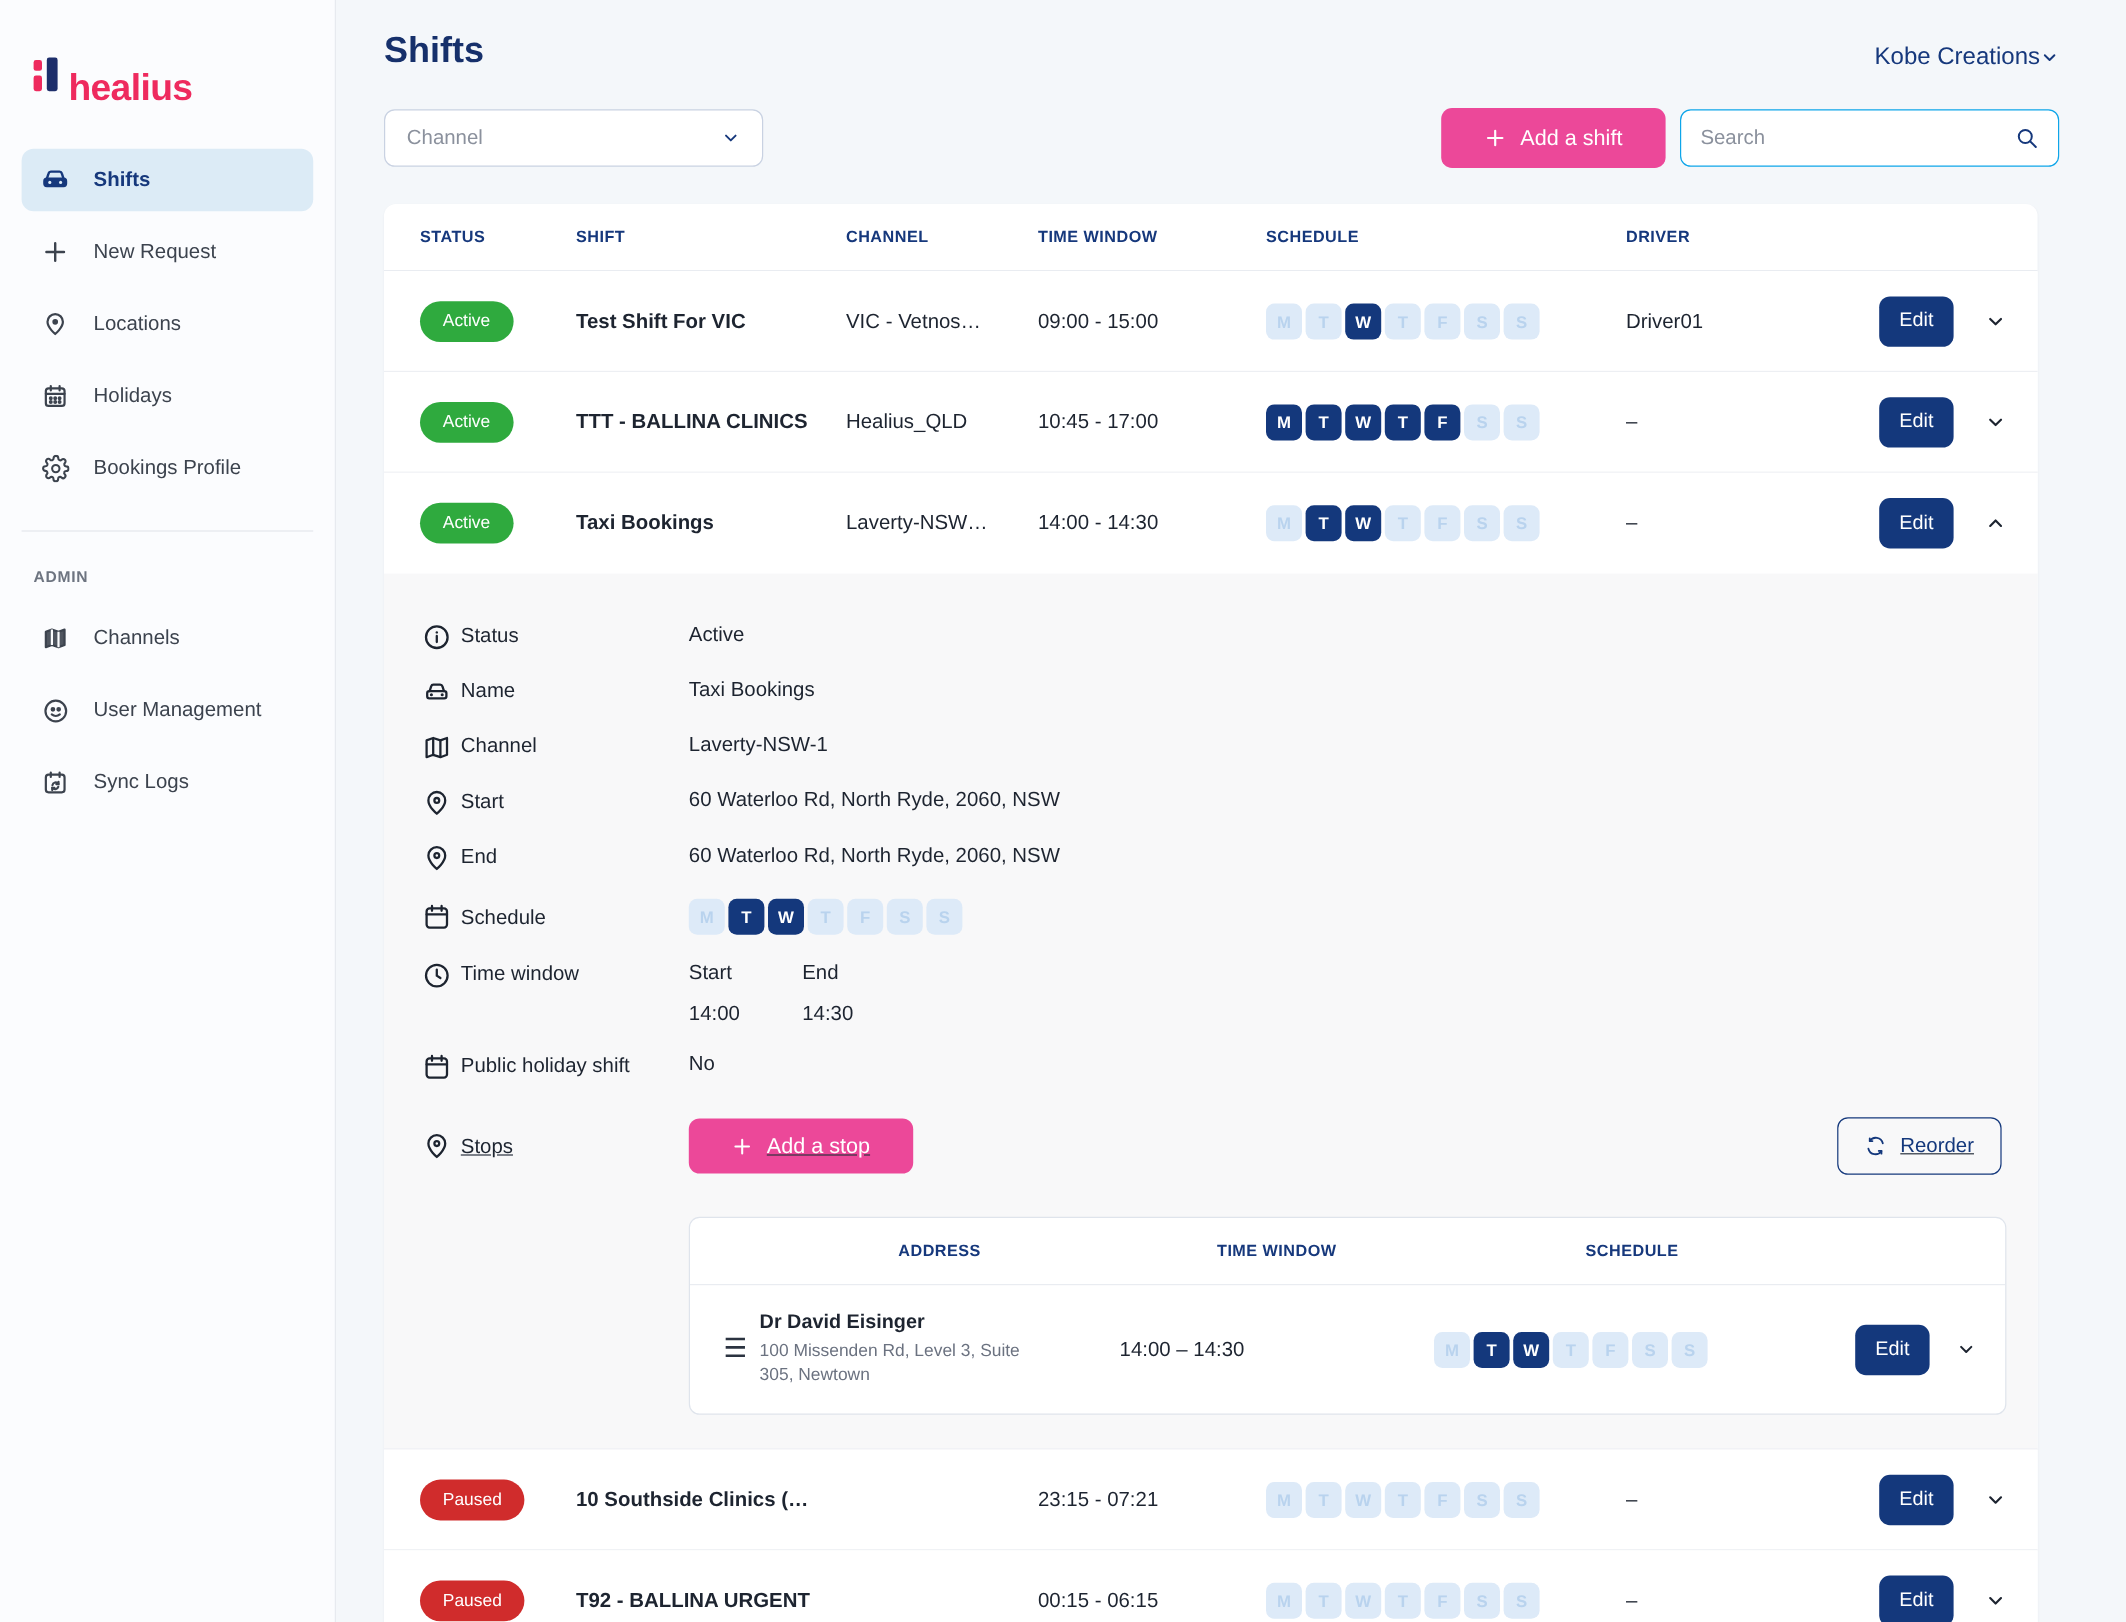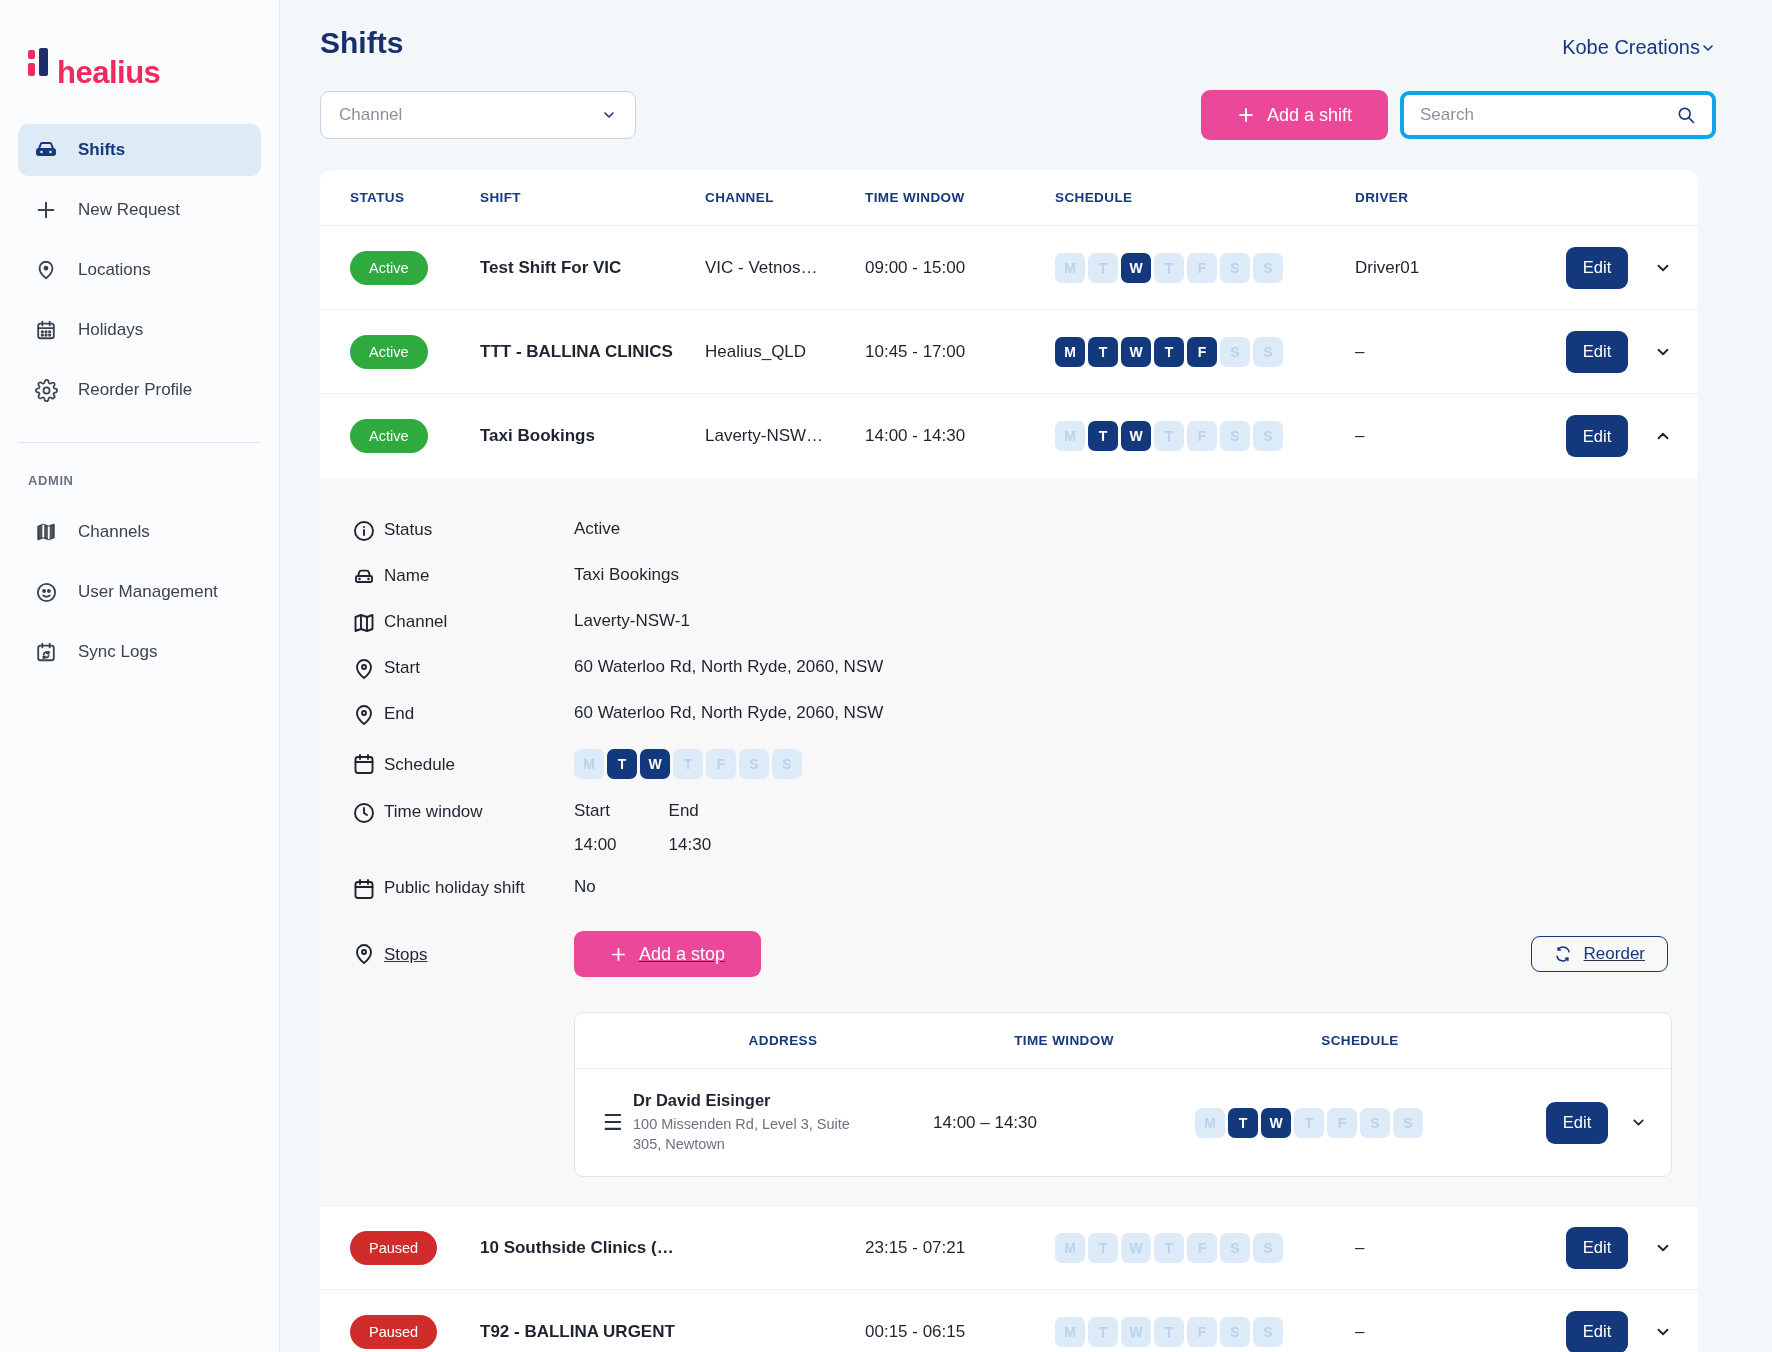--- a/index.html
+++ b/index.html
@@ -35,21 +35,21 @@
   .account { display:flex; align-items:center; color:#16387c; font-size:20px; margin-top:10px; cursor:pointer; }
 
   
   .toolbar { display:flex; align-items:center; margin-bottom:30px; }
   .select { width:316px; height:48px; background:#fff; border:1px solid #c9d2e2; border-radius:9px;
     display:flex; align-items:center; justify-content:space-between; padding:0 18px; color:#8b919d; font-size:17px; cursor:pointer; }
   .select + .select { margin-left:10px; }
   .toolbar-spacer { flex:1; }
   .btn-primary { height:50px; background:#ec4899; color:#fff; border:none; border-radius:9px;
     display:flex; align-items:center; gap:12px; padding:0 36px; font-size:18px; cursor:pointer; font-family:inherit; }
-  .search-box { width:316px; height:48px; background:#fff; border:4px solid #0ea5e9; border-radius:9px;
+  .search-box { width:316px; height:48px; background:#fff; border:1px solid #0ea5e9; border-radius:9px;
     display:flex; align-items:center; margin-left:12px; padding:0 16px; }
   .search-box input { border:none; outline:none; flex:1; font-size:17px; color:#2b3340; font-family:inherit; background:transparent; }
   .search-box input::placeholder { color:#8b919d; }
 
   
   .table-card { background:#fff; border-radius:10px 10px 0 0; width:1378px; box-shadow:0 1px 2px rgba(20,40,80,0.05); }
   .t-head { display:flex; align-items:center; height:56px; border-bottom:1px solid #e9ecf1; }
   .t-head .th { font-size:13.5px; font-weight:bold; color:#16387c; letter-spacing:0.4px; }
   .c-status { width:160px; padding-left:30px; flex-shrink:0; }
   .c-shift  { width:225px; flex-shrink:0; }
@@ -78,21 +78,21 @@
   
   .detail { background:#f8f8f9; border-bottom:1px solid #edeff3; padding:30px 0 28px 0; }
   .d-row { display:flex; align-items:flex-start; padding:11px 0; }
   .d-ico { width:64px; padding-left:32px; flex-shrink:0; color:#1d2430; display:flex; }
   .d-label { width:190px; font-size:17px; color:#1d2430; flex-shrink:0; padding-top:1px; }
   .d-value { font-size:17px; color:#1d2430; }
   .tw-grid { display:flex; gap:52px; }
   .tw-col div:first-child { margin-bottom:14px; }
 
   .stops-row { display:flex; align-items:center; margin-top:8px;text-decoration:underline; }
-  .btn-outline { height:36px; border:1.5px solid #14387c; color:#14387c; background:#f8f8f9; border-radius:9px;
+  .btn-outline { height:48px; border:1.5px solid #14387c; color:#14387c; background:#f8f8f9; border-radius:9px;
     display:flex; align-items:center; gap:12px; padding:0 22px; font-size:17px; cursor:pointer; font-family:inherit; }
 
   .stops-card { margin:24px 0 0 254px; width:1098px; background:#fff; border:1px solid #dfe4ec; border-radius:9px; }
   .s-head { display:flex; align-items:center; height:56px; border-bottom:1px solid #e9ecf1; }
   .s-head .th { font-size:13.5px; font-weight:bold; color:#16387c; letter-spacing:0.4px;text-align:center; }
   .sc-handle { width:58px; padding-left:28px; flex-shrink:0; }
   .sc-addr { width:300px; flex-shrink:0; }
   .sc-time { width:262px; flex-shrink:0; }
   .sc-sched{ width:330px; flex-shrink:0; }
   .sc-actions { flex:1; display:flex; align-items:center; gap:22px; justify-content:flex-end; padding-right:24px; }
@@ -169,21 +169,21 @@
       <span>Holidays</span>
     </div>
 
     <div class="nav-item">
       <span class="nicon">
         <svg width="23" height="23" viewBox="0 0 24 24" fill="none" stroke="currentColor" stroke-width="1.8">
             <circle cx="12" cy="12" r="3.2"></circle>
             <path d="M19.4 15a1.7 1.7 0 0 0 .34 1.87l.06.06a2 2 0 1 1-2.83 2.83l-.06-.06a1.7 1.7 0 0 0-1.87-.34 1.7 1.7 0 0 0-1 1.55V21a2 2 0 1 1-4.08 0v-.09a1.7 1.7 0 0 0-1-1.55 1.7 1.7 0 0 0-1.87.34l-.06.06a2 2 0 1 1-2.83-2.83l.06-.06a1.7 1.7 0 0 0 .34-1.87 1.7 1.7 0 0 0-1.55-1H3a2 2 0 1 1 0-4.08h.09a1.7 1.7 0 0 0 1.55-1 1.7 1.7 0 0 0-.34-1.87l-.06-.06A2 2 0 1 1 7.07 4.2l.06.06a1.7 1.7 0 0 0 1.87.34h.08a1.7 1.7 0 0 0 1-1.55V3a2 2 0 1 1 4.08 0v.09a1.7 1.7 0 0 0 1 1.55 1.7 1.7 0 0 0 1.87-.34l.06-.06a2 2 0 1 1 2.83 2.83l-.06.06a1.7 1.7 0 0 0-.34 1.87v.08a1.7 1.7 0 0 0 1.55 1H21a2 2 0 1 1 0 4.08h-.09a1.7 1.7 0 0 0-1.55 1z"></path>
           </svg>
       </span>
-      <span>Reorder Profile</span>
+      <span>Bookings Profile</span>
     </div>
 
     <div class="side-divider"></div>
     <div class="admin-label">ADMIN</div>
 
     <div class="nav-item">
       <span class="nicon">
         <svg width="22" height="22" viewBox="0 0 24 24" fill="none" stroke="currentColor" stroke-width="2" stroke-linejoin="round">
             <path d="M9 4 3.5 6v14L9 18l6 2 5.5-2V4L15 6 9 4z" fill="currentColor" fill-opacity="0.9"></path>
             <path d="M9 4v14M15 6v14" stroke="#fbfcfe"></path>

